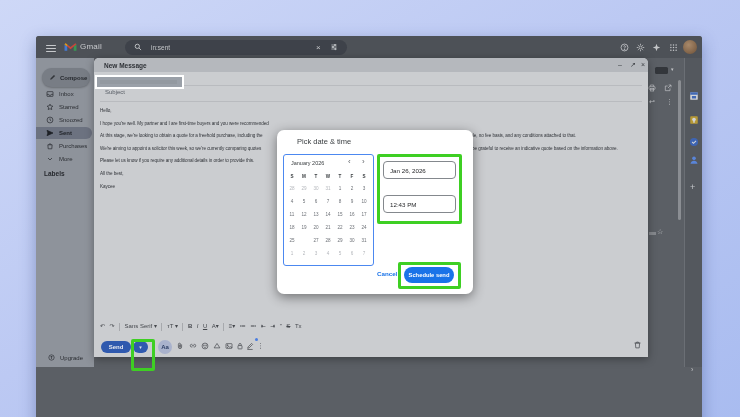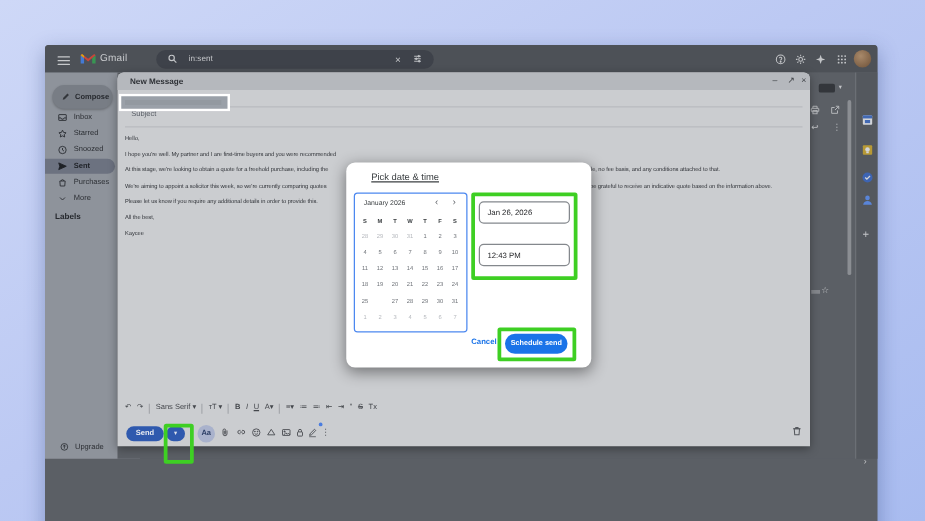--- a/index.html
+++ b/index.html
@@ -66,21 +66,21 @@
              background:#2f59ae; color:#dfe3ec; font-size:5px; text-align:center; line-height:12px; }
   .aa-circle { position:absolute; left:64px; top:282px; width:14px; height:14px; border-radius:50%;
                background:#a9b2cc; color:#2d3f66; font-size:6px; font-weight:bold;
                text-align:center; line-height:14px; }
   .act { position:absolute; top:284px; width:9px; height:9px; color:#4a4d52; }
   .bluedot { position:absolute; left:161px; top:280px; width:3px; height:3px; border-radius:50%; background:#4a7de0; }
 
   
   .dialog { position:absolute; left:277px; top:130px; width:196px; height:164px; background:#ffffff;
             border-radius:7px; box-shadow:0 3px 12px rgba(0,0,0,.45); z-index:10; }
-  .dlg-title { position:absolute; left:20px; top:7px; font-size:7.5px; color:#3c4043;text-decoration:underline; }
+  .dlg-title { position:absolute; left:20px; top:7px; font-size:7.5px; color:#3c4043; }
   .cal { position:absolute; left:6px; top:24px; width:91px; height:112px;
          border:1.6px solid #4c88f0; border-radius:3px; background:#fff; }
   .cal-month { position:absolute; left:7px; top:5px; font-size:5.5px; color:#3c4043; }
   .cal-nav { position:absolute; top:2px; font-size:8px; color:#5f6368; line-height:9px; }
   .cal-grid { position:absolute; left:2px; top:17px; width:84px; display:grid;
               grid-template-columns:repeat(7,1fr); row-gap:1.5px; }
   .cal-grid .wd { font-size:4.6px; font-weight:bold; color:#3c4043; text-align:center; height:9px; line-height:9px; }
   .cal-grid .dc { font-size:4.6px; color:#6d7177; text-align:center; height:11.5px; line-height:11.5px; position:relative; }
   .cal-grid .dc.out { color:#b4b7bc; }
   .cal-grid .dc.sel { color:#fff; font-weight:bold; }

